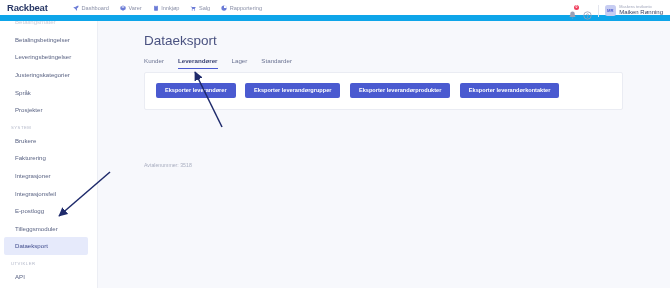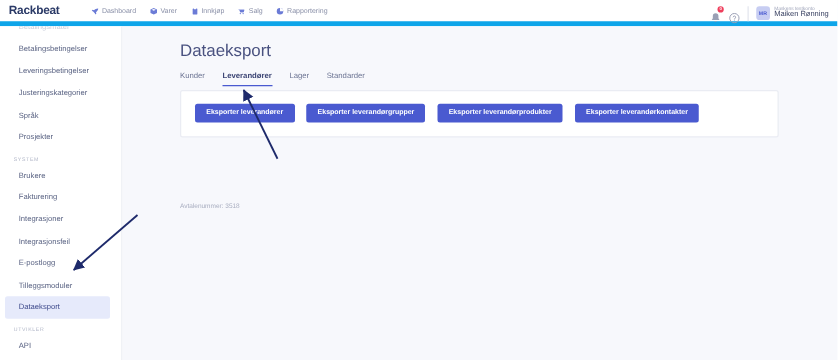--- a/index.html
+++ b/index.html
@@ -9,21 +9,21 @@
     background: #ffffff;
     overflow: hidden;
   }
   #app { position: relative; width: 670px; height: 288px; }
 
   
   .topbar {
     position: absolute; top: 0; left: 0;
     width: 670px; height: 21px;
     background: #ffffff;
-    border-bottom: 4px solid #0ea5e9;
+    border-bottom: 6px solid #0ea5e9;
     display: flex; align-items: center;
   }
   .brand {
     font-size: 9.5px; font-weight: bold; color: #2b3a67;
     letter-spacing: -0.2px;
     margin-left: 7px; width: 58px;
   }
   .topnav { display: flex; align-items: center; gap: 11px; margin-left: 8px; }
   .topnav-item {
     display: flex; align-items: center; gap: 2.5px;

